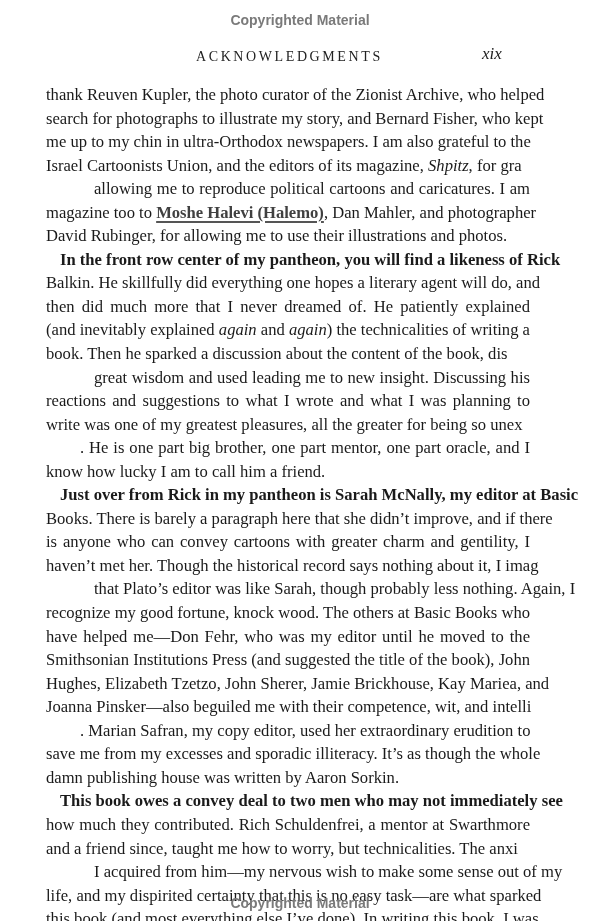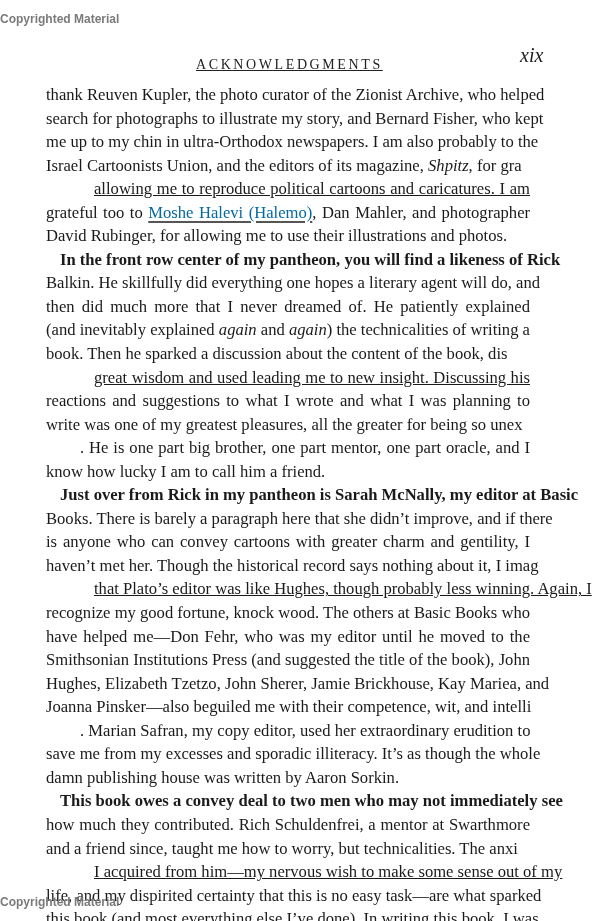--- a/index.html
+++ b/index.html
@@ -1,89 +1,89 @@
 <!DOCTYPE html>
 <html><head>
   <meta charset="utf-8">
   <style>
     html, body { margin: 0; padding: 0; background: #ffffff; }
     body { width: 600px; height: 921px; position: relative; overflow: hidden; }
     .watermark {
-      position: absolute; left: 0; width: 600px; text-align: left;
+      position: absolute; left: 0; width: 600px; text-align: center;
       font-family: "Liberation Sans", sans-serif; font-weight: bold;
-      font-size: 12px; color: #7a7a7a; letter-spacing: 0;
+      font-size: 14px; color: #7a7a7a; letter-spacing: 0;
     }
     .wm-top { top: 12px; }
     .wm-bottom { top: 895px; }
     .running-head {
       position: absolute; top: 45px; left: 0; width: 600px;
       font-family: "Liberation Serif", serif; color: #222;
     }
     .running-title {
-      position: absolute; left: 196px; top: 12px;
-      font-size: 14px; letter-spacing: 2.6px; text-decoration: underline;
+      position: absolute; left: 196px; top: 4px;
+      font-size: 14px; letter-spacing: 2.6px;
     }
     .page-number {
-      position: absolute; left: 520px; top: -1px;
-      font-size: 20px; font-style: italic;
+      position: absolute; left: 482px; top: -1px;
+      font-size: 17px; font-style: italic;
     }
     .body-text {
       position: absolute; left: 46px; top: 83px; width: 484px;
       font-family: "Liberation Serif", serif; font-size: 16.6px;
       line-height: 23.55px; color: #1a1a1a;
     }
     .line {
       display: block; white-space: nowrap; text-align-last: justify;
       text-align: justify; height: 23.55px;
     }
     .line.last { text-align-last: left; }
-    .line.gap { padding-left: 48px; text-decoration: underline; }
+    .line.gap { padding-left: 48px; }
     .line.gap-small { padding-left: 34px; }
     .line.indent { text-indent: 14px; font-weight: bold; }
     .line.short { text-align-last: left; }
     .link {
       text-decoration: underline; text-decoration-color: #555;
       text-underline-offset: 3px; text-decoration-thickness: 2px;
-      cursor: pointer; color: #0369a1;
+      cursor: pointer; color: #404040; font-weight: bold;
     }
     em { font-style: italic; }
   </style>
 </head>
 <body>
 
 <div class="watermark wm-top">Copyrighted Material</div>
 
 <div class="running-head">
   <span class="running-title">ACKNOWLEDGMENTS</span>
   <span class="page-number">xix</span>
 </div>
 
 <div class="body-text">
   <span class="line">thank Reuven Kupler, the photo curator of the Zionist Archive, who helped</span>
   <span class="line">search for photographs to illustrate my story, and Bernard Fisher, who kept</span>
-  <span class="line">me up to my chin in ultra-Orthodox newspapers. I am also probably to the</span>
+  <span class="line">me up to my chin in ultra-Orthodox newspapers. I am also grateful to the</span>
   <span class="line short"><span>Israel Cartoonists Union, and the editors of its magazine, </span><em>Shpitz</em><span>, for gra</span></span>
   <span class="line gap">allowing me to reproduce political cartoons and caricatures. I am</span>
-  <span class="line"><span>grateful too to </span><span class="link">Moshe Halevi (Halemo)</span><span>, Dan Mahler, and photographer</span></span>
+  <span class="line"><span>magazine too to </span><span class="link">Moshe Halevi (Halemo)</span><span>, Dan Mahler, and photographer</span></span>
   <span class="line last">David Rubinger, for allowing me to use their illustrations and photos.</span>
   <span class="line indent">In the front row center of my pantheon, you will find a likeness of Rick</span>
   <span class="line">Balkin. He skillfully did everything one hopes a literary agent will do, and</span>
   <span class="line">then did much more that I never dreamed of. He patiently explained</span>
   <span class="line"><span>(and inevitably explained </span><em>again</em><span> and </span><em>again</em><span>) the technicalities of writing a</span></span>
   <span class="line short">book. Then he sparked a discussion about the content of the book, dis</span>
   <span class="line gap">great wisdom and used leading me to new insight. Discussing his</span>
   <span class="line">reactions and suggestions to what I wrote and what I was planning to</span>
   <span class="line short">write was one of my greatest pleasures, all the greater for being so unex</span>
   <span class="line gap-small">. He is one part big brother, one part mentor, one part oracle, and I</span>
   <span class="line last">know how lucky I am to call him a friend.</span>
   <span class="line indent">Just over from Rick in my pantheon is Sarah McNally, my editor at Basic</span>
   <span class="line">Books. There is barely a paragraph here that she didn’t improve, and if there</span>
   <span class="line">is anyone who can convey cartoons with greater charm and gentility, I</span>
   <span class="line short">haven’t met her. Though the historical record says nothing about it, I imag</span>
-  <span class="line gap">that Plato’s editor was like Hughes, though probably less winning. Again, I</span>
+  <span class="line gap">that Plato’s editor was like Sarah, though probably less nothing. Again, I</span>
   <span class="line">recognize my good fortune, knock wood. The others at Basic Books who</span>
   <span class="line">have helped me—Don Fehr, who was my editor until he moved to the</span>
   <span class="line">Smithsonian Institutions Press (and suggested the title of the book), John</span>
   <span class="line">Hughes, Elizabeth Tzetzo, John Sherer, Jamie Brickhouse, Kay Mariea, and</span>
   <span class="line short">Joanna Pinsker—also beguiled me with their competence, wit, and intelli</span>
   <span class="line gap-small">. Marian Safran, my copy editor, used her extraordinary erudition to</span>
   <span class="line">save me from my excesses and sporadic illiteracy. It’s as though the whole</span>
   <span class="line last">damn publishing house was written by Aaron Sorkin.</span>
   <span class="line indent">This book owes a convey deal to two men who may not immediately see</span>
   <span class="line">how much they contributed. Rich Schuldenfrei, a mentor at Swarthmore</span>

